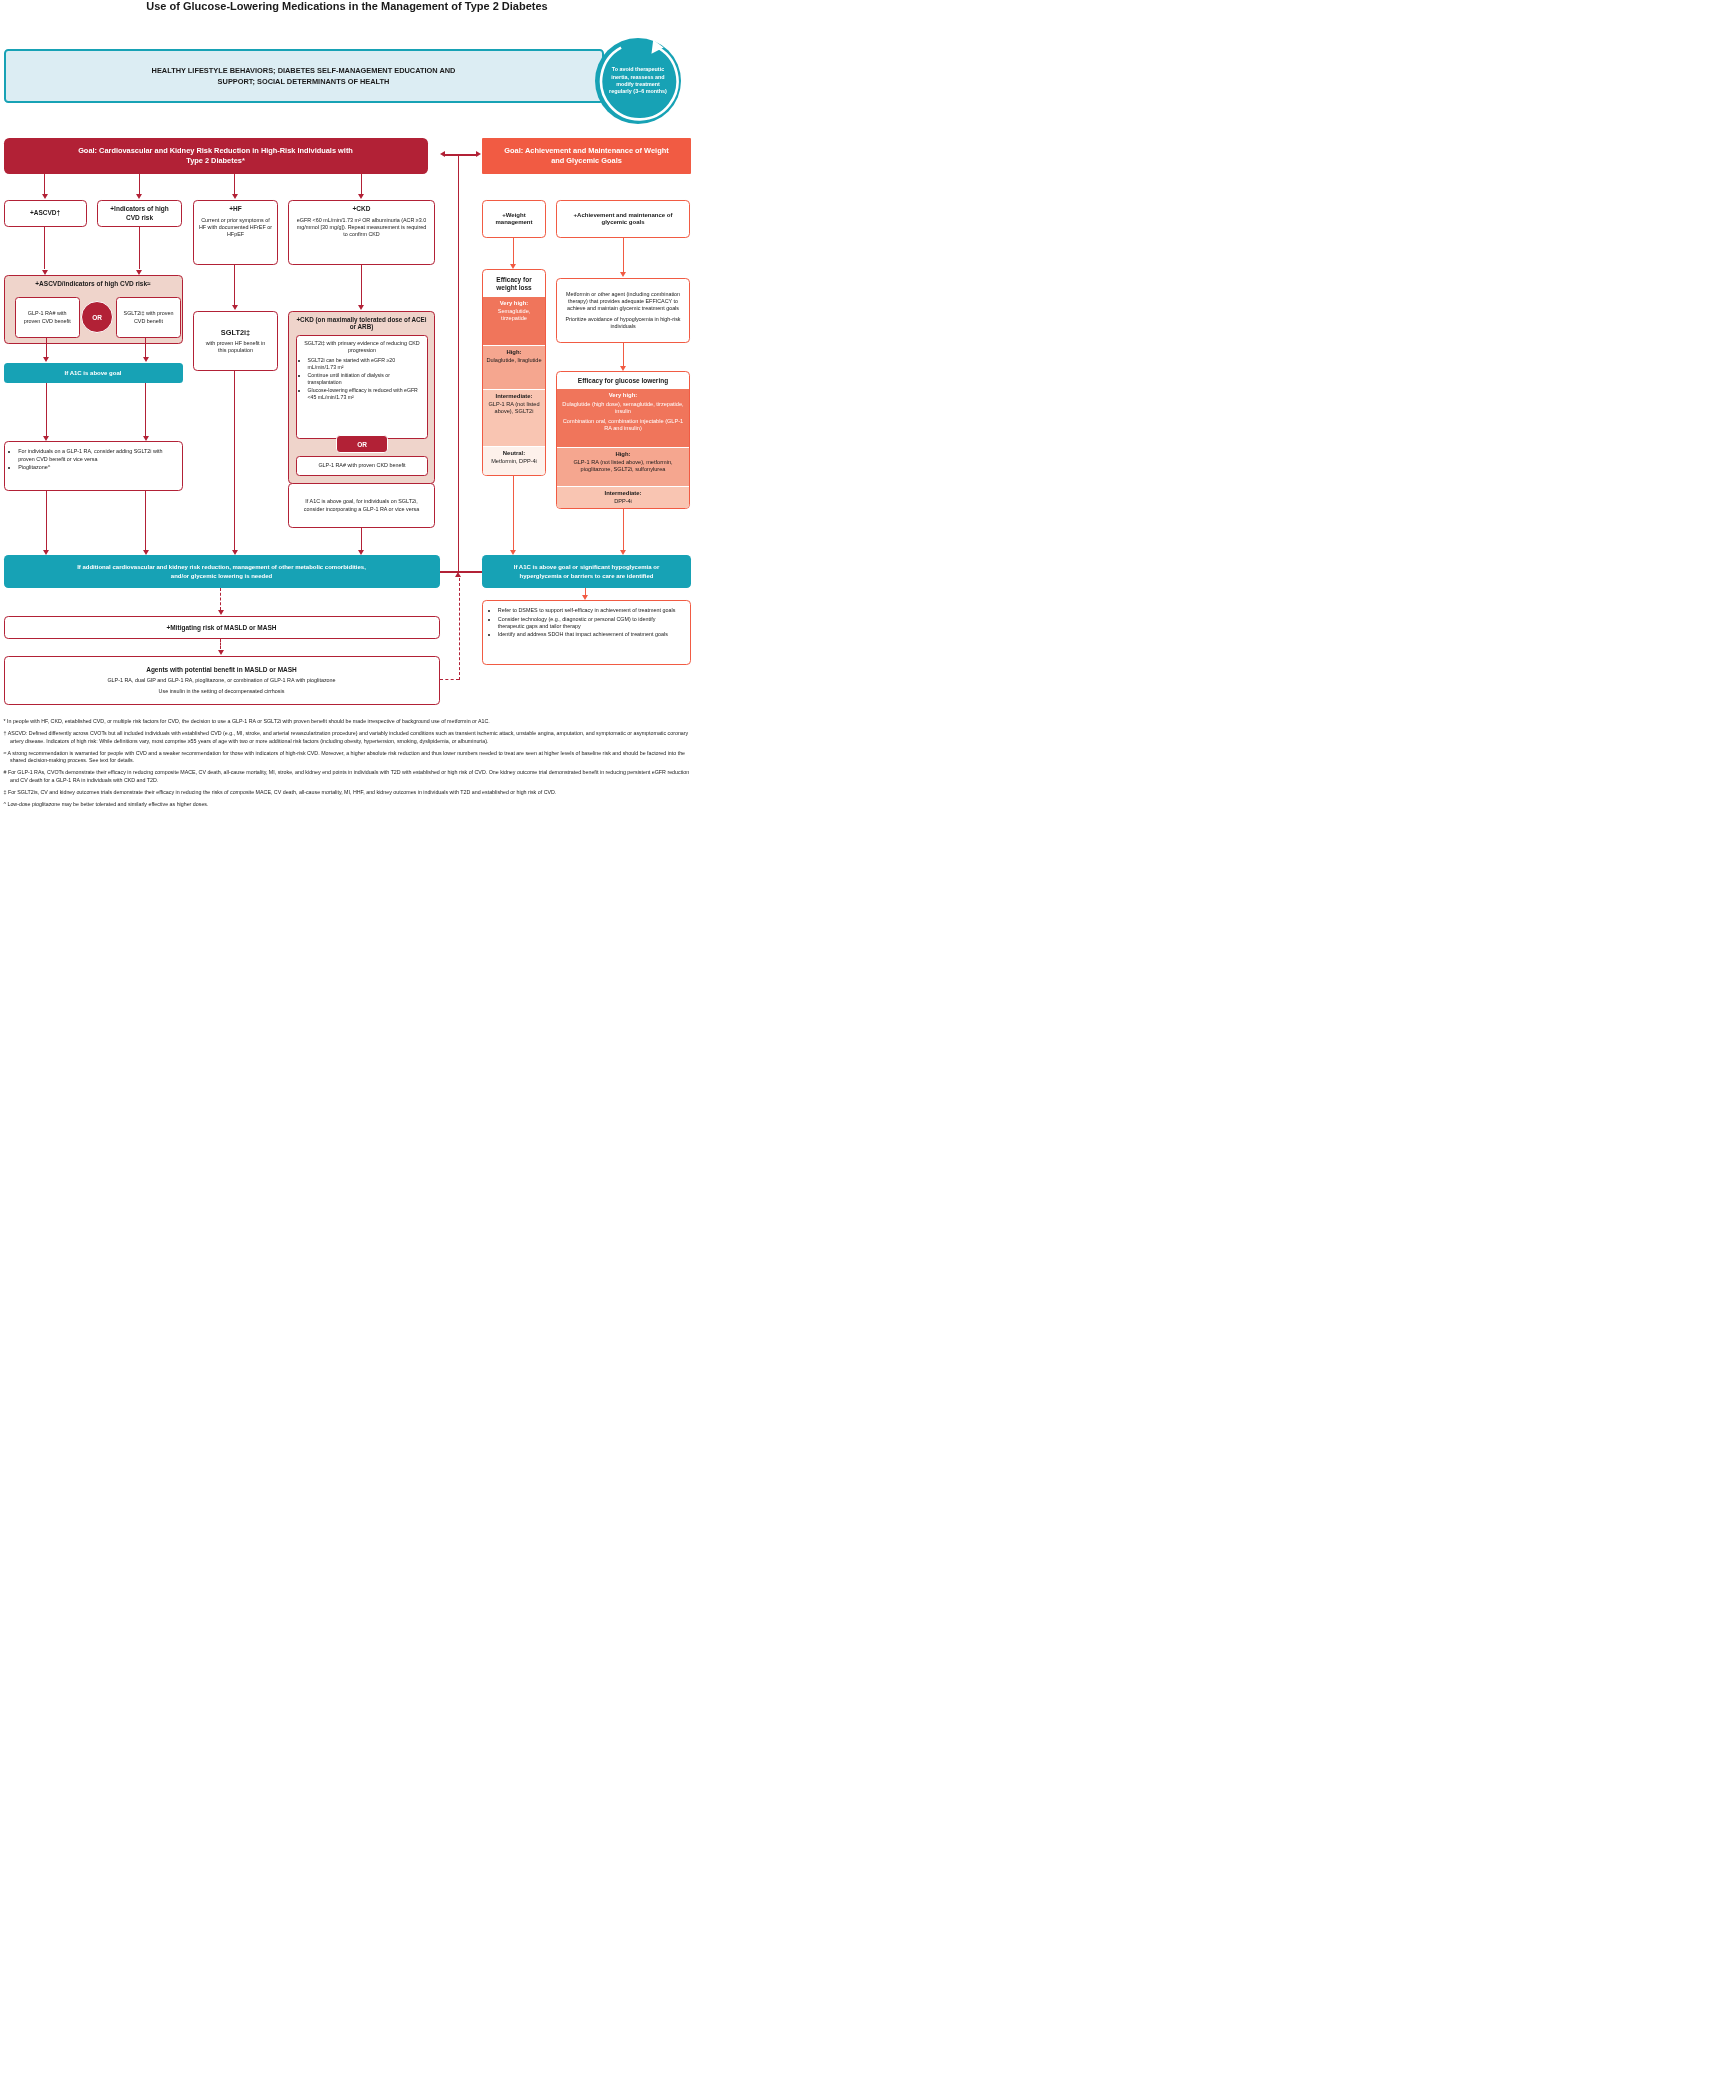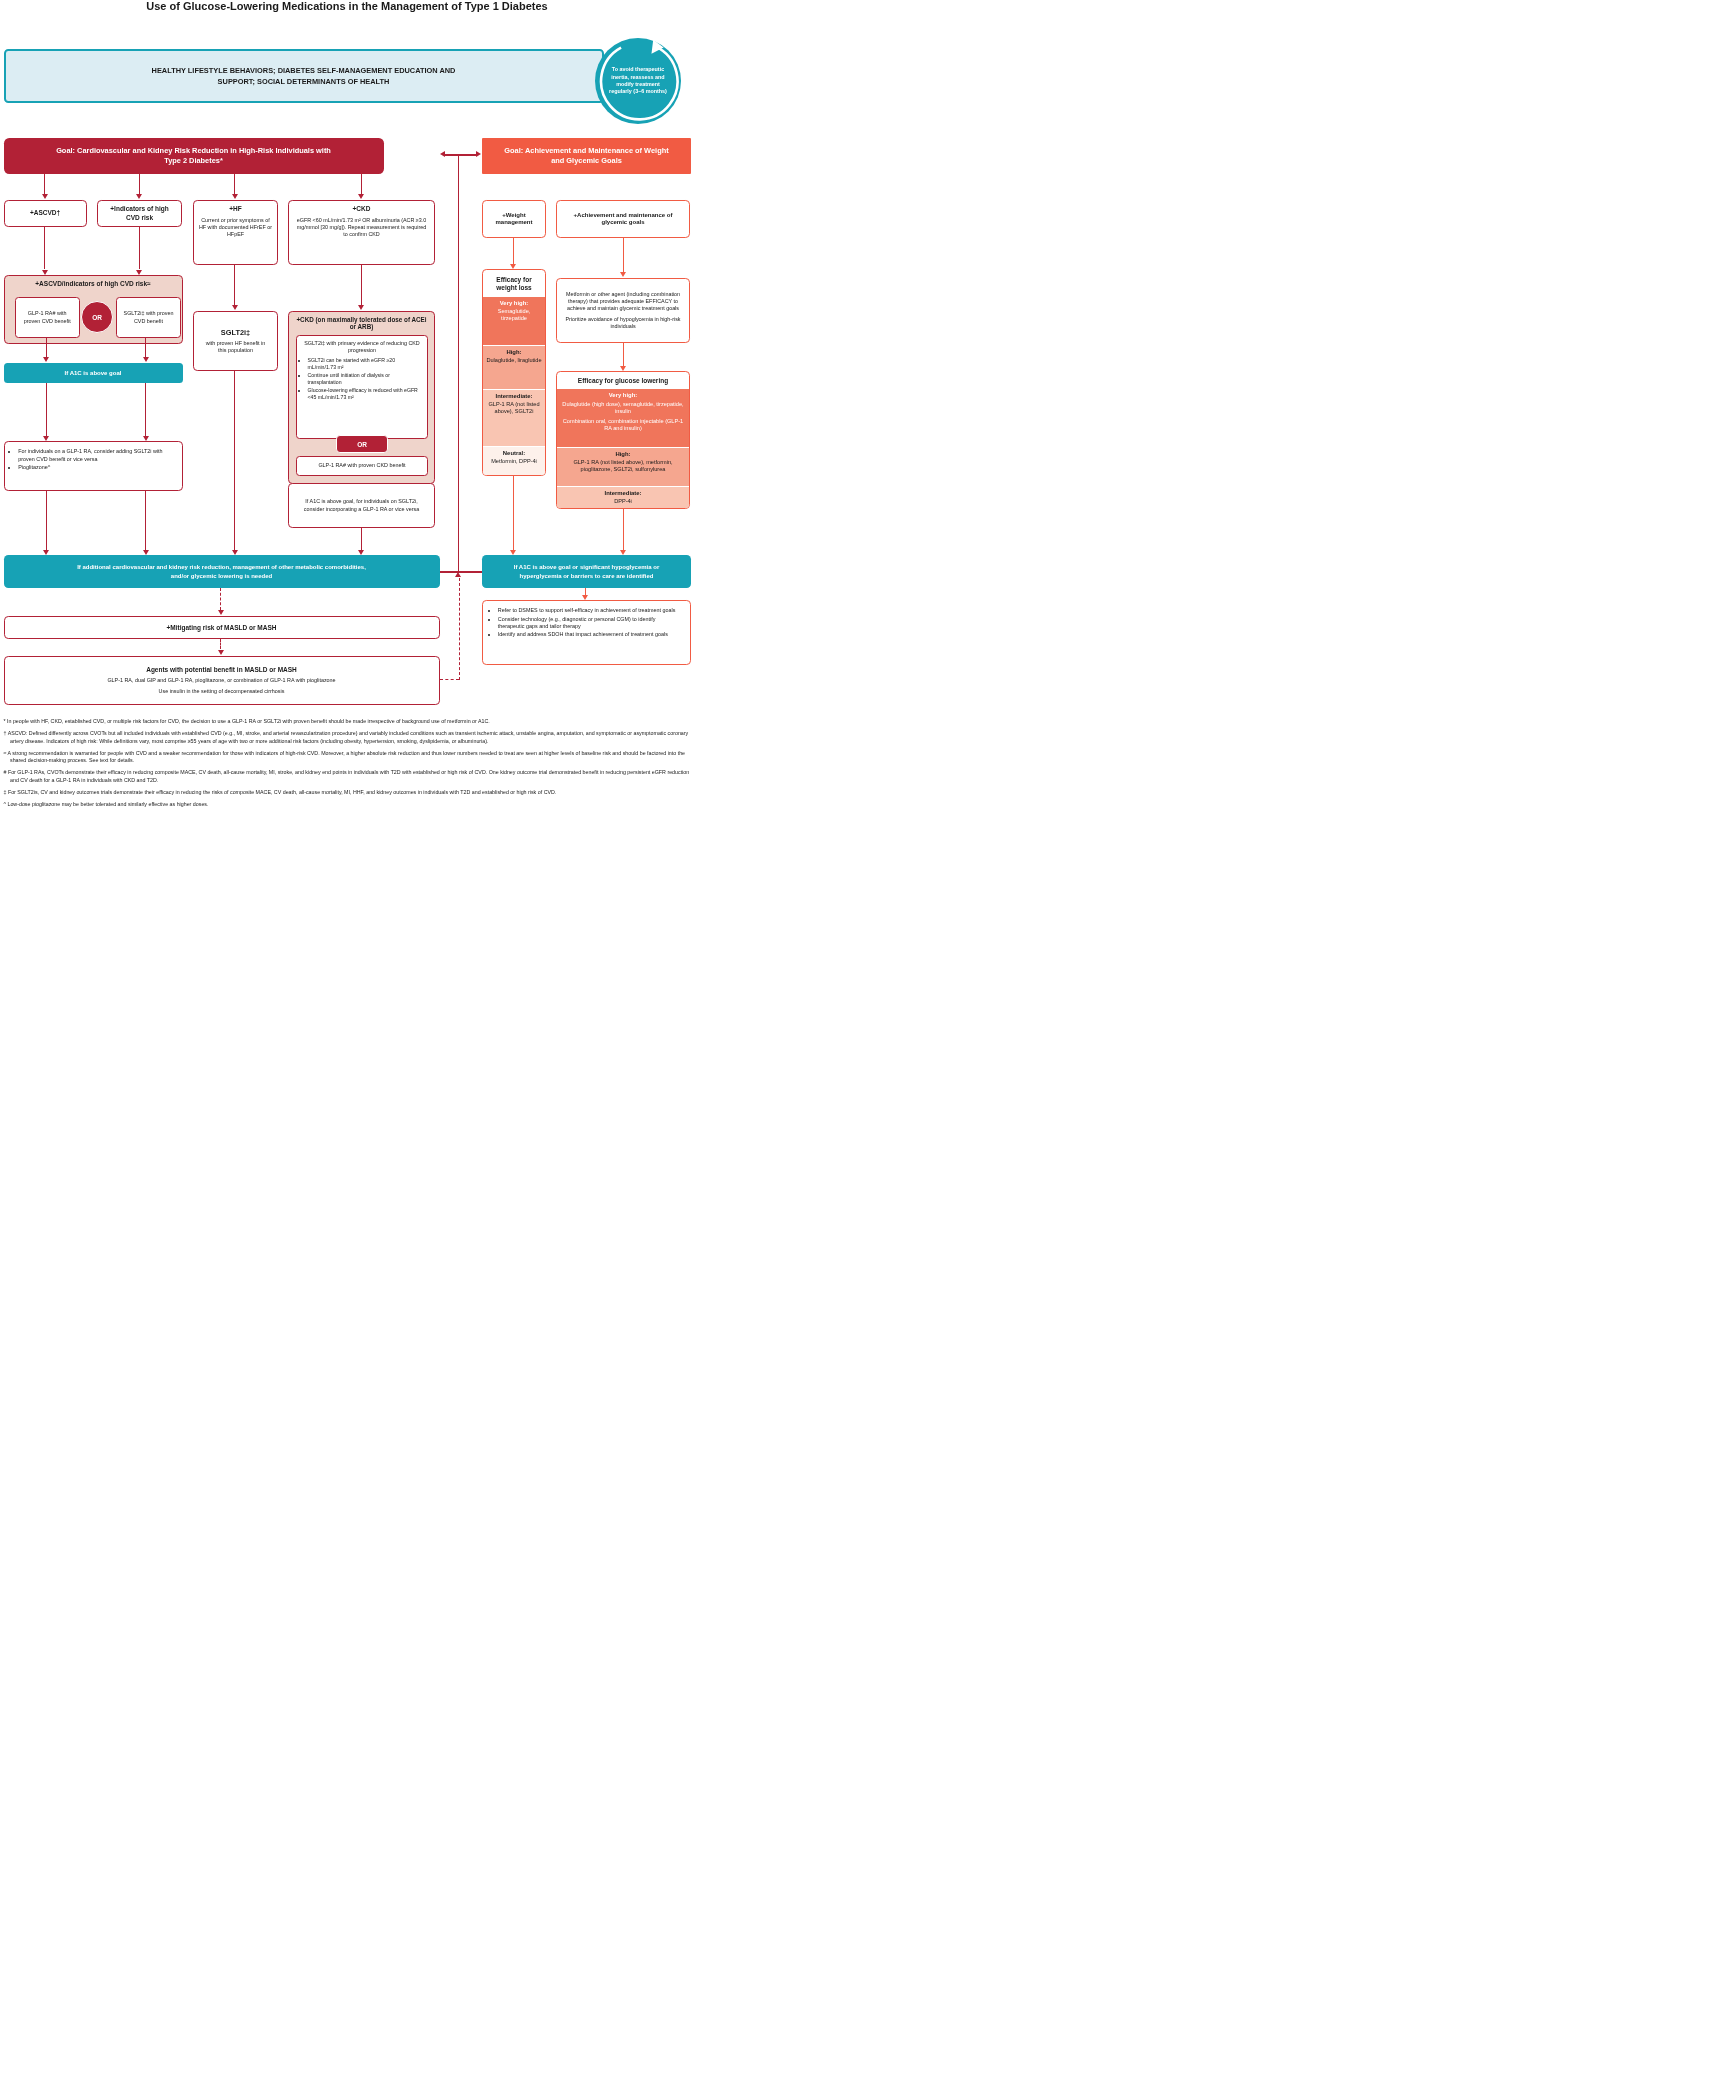--- a/index.html
+++ b/index.html
@@ -41,35 +41,35 @@
   .band .lbl{font-weight:bold;font-size:5.9px;line-height:1.25;}
   .band .drg{font-size:5.6px;line-height:1.28;margin-top:0.9px;}
   .band.dark .lbl,.band.dark .drg{color:#fff;}
   .fn{font-size:5.3px;line-height:1.4;margin:0 0 4.8px 0;padding-left:6.5px;text-indent:-6.5px;}
 </style>
 </head>
 <body>
 
 <div id="page">
 
-  <div class="abs" style="left:0;top:6;width:694px;text-align:center;font-size:11px;font-weight:bold;">Use of Glucose-Lowering Medications in the Management of Type 1 Diabetes</div>
+  <div class="abs" style="left:0;top:6;width:694px;text-align:center;font-size:11px;font-weight:bold;">Use of Glucose-Lowering Medications in the Management of Type 2 Diabetes</div>
 
   <div class="abs flexc" style="left:3.5px;top:49px;width:600px;height:54px;background:var(--bannerfill);border:2.2px solid var(--teal);border-radius:4.3px;">
     <div style="max-width:334px;font-weight:bold;font-size:7.4px;line-height:1.5;">HEALTHY LIFESTYLE BEHAVIORS; DIABETES SELF-MANAGEMENT EDUCATION AND SUPPORT; SOCIAL DETERMINANTS OF HEALTH</div>
   </div>
 
   <div class="abs flexc" style="left:595px;top:38px;width:86px;height:86px;border-radius:50%;background:var(--teal);z-index:5;">
     <svg class="abs" style="left:0;top:0;" width="86" height="86" viewBox="0 0 198 198">
       <path d="M 60 22 A 88 88 0 1 0 140 20" fill="none" stroke="#ffffff" stroke-width="6"></path>
       <polygon points="134,4 158,22 130,36" fill="#ffffff"></polygon>
     </svg>
     <div style="max-width:61px;color:#fff;font-weight:bold;font-size:5.4px;line-height:1.35;">To avoid therapeutic inertia, reassess and modify treatment regularly (3–6 months)</div>
   </div>
 
-  <div class="abs flexc" style="left:3.5px;top:138px;width:380px;height:36px;background:var(--crimson);border-radius:5.2px;">
+  <div class="abs flexc" style="left:3.5px;top:138px;width:424px;height:36px;background:var(--crimson);border-radius:5.2px;">
     <div style="max-width:286px;color:#fff;font-weight:bold;font-size:7.4px;line-height:1.4;">Goal: Cardiovascular and Kidney Risk Reduction in High-Risk Individuals with Type 2 Diabetes*</div>
   </div>
   <div class="abs flexc" style="left:482px;top:138px;width:209px;height:36px;background:var(--orange);border-radius:1px;">
     <div style="max-width:174px;color:#fff;font-weight:bold;font-size:7.4px;line-height:1.4;">Goal: Achievement and Maintenance of Weight and Glycemic Goals</div>
   </div>
 
   <div class="tri-left" style="left:440px;top:151px;"></div>
   <div class="hline" style="left:445px;top:154px;width:31px;"></div>
   <div class="tri-right" style="left:476px;top:151px;"></div>
 

